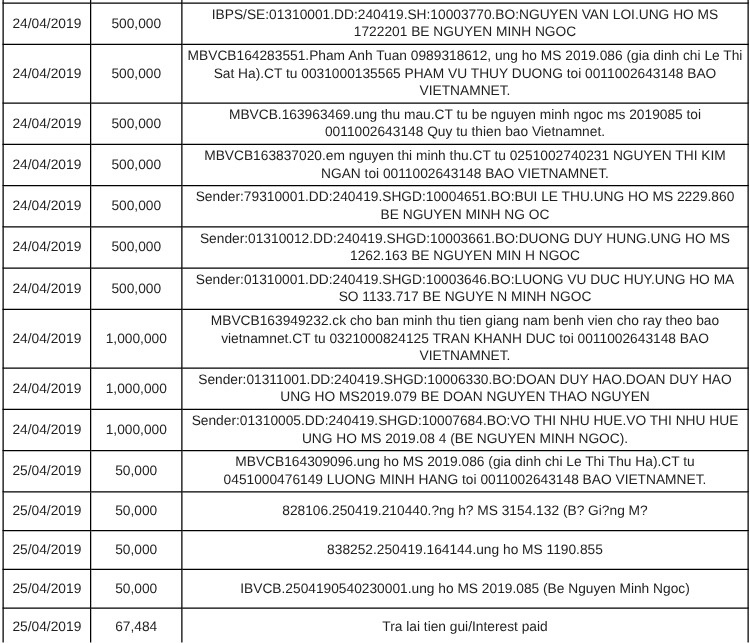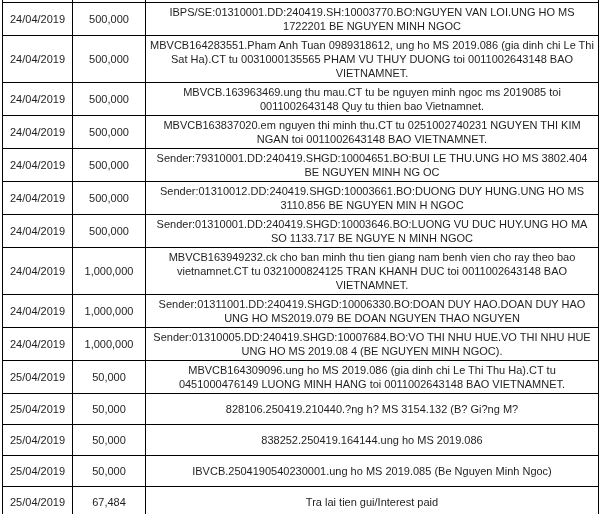--- a/index.html
+++ b/index.html
@@ -68,26 +68,26 @@
         <td>MBVCB.163963469.ung thu mau.CT tu be nguyen minh ngoc ms 2019085 toi 0011002643148 Quy tu thien bao Vietnamnet.</td>
       </tr>
       <tr class="data-row">
         <td>24/04/2019</td>
         <td>500,000</td>
         <td>MBVCB163837020.em nguyen thi minh thu.CT tu 0251002740231 NGUYEN THI KIM NGAN toi 0011002643148 BAO VIETNAMNET.</td>
       </tr>
       <tr class="data-row">
         <td>24/04/2019</td>
         <td>500,000</td>
-        <td>Sender:79310001.DD:240419.SHGD:10004651.BO:BUI LE THU.UNG HO MS 3802.404 BE NGUYEN MINH NG OC</td>
+        <td>Sender:79310001.DD:240419.SHGD:10004651.BO:BUI LE THU.UNG HO MS 2229.860 BE NGUYEN MINH NG OC</td>
       </tr>
       <tr class="data-row">
         <td>24/04/2019</td>
         <td>500,000</td>
-        <td>Sender:01310012.DD:240419.SHGD:10003661.BO:DUONG DUY HUNG.UNG HO MS 3110.856 BE NGUYEN MIN H NGOC</td>
+        <td>Sender:01310012.DD:240419.SHGD:10003661.BO:DUONG DUY HUNG.UNG HO MS 1262.163 BE NGUYEN MIN H NGOC</td>
       </tr>
       <tr class="data-row">
         <td>24/04/2019</td>
         <td>500,000</td>
         <td>Sender:01310001.DD:240419.SHGD:10003646.BO:LUONG VU DUC HUY.UNG HO MA SO 1133.717 BE NGUYE N MINH NGOC</td>
       </tr>
       <tr class="data-row">
         <td>24/04/2019</td>
         <td>1,000,000</td>
         <td>MBVCB163949232.ck cho ban minh thu tien giang nam benh vien cho ray theo bao vietnamnet.CT tu 0321000824125 TRAN KHANH DUC toi 0011002643148 BAO VIETNAMNET.</td>
@@ -108,21 +108,21 @@
         <td>MBVCB164309096.ung ho MS 2019.086 (gia dinh chi Le Thi Thu Ha).CT tu 0451000476149 LUONG MINH HANG toi 0011002643148 BAO VIETNAMNET.</td>
       </tr>
       <tr class="data-row">
         <td>25/04/2019</td>
         <td>50,000</td>
         <td>828106.250419.210440.?ng h? MS 3154.132 (B? Gi?ng M?</td>
       </tr>
       <tr class="data-row">
         <td>25/04/2019</td>
         <td>50,000</td>
-        <td>838252.250419.164144.ung ho MS 2019.086</td>
+        <td>838252.250419.164144.ung ho MS 1190.855</td>
       </tr>
       <tr class="data-row">
         <td>25/04/2019</td>
         <td>50,000</td>
         <td>IBVCB.2504190540230001.ung ho MS 2019.085 (Be Nguyen Minh Ngoc)</td>
       </tr>
       <tr class="data-row">
         <td>25/04/2019</td>
         <td>67,484</td>
         <td>Tra lai tien gui/Interest paid</td>

